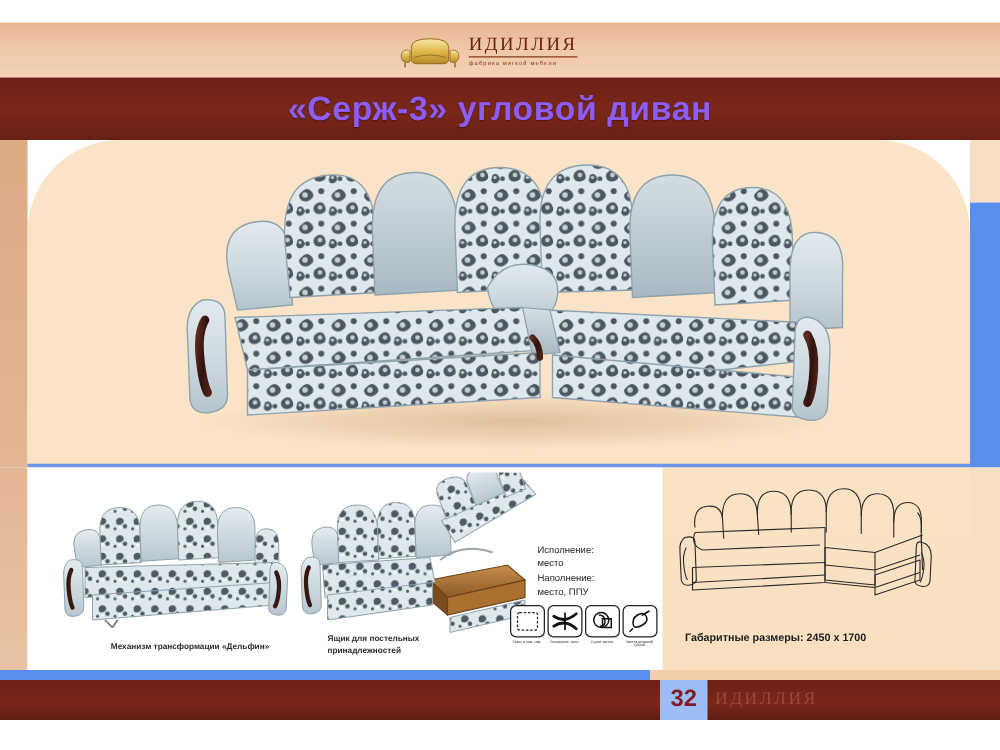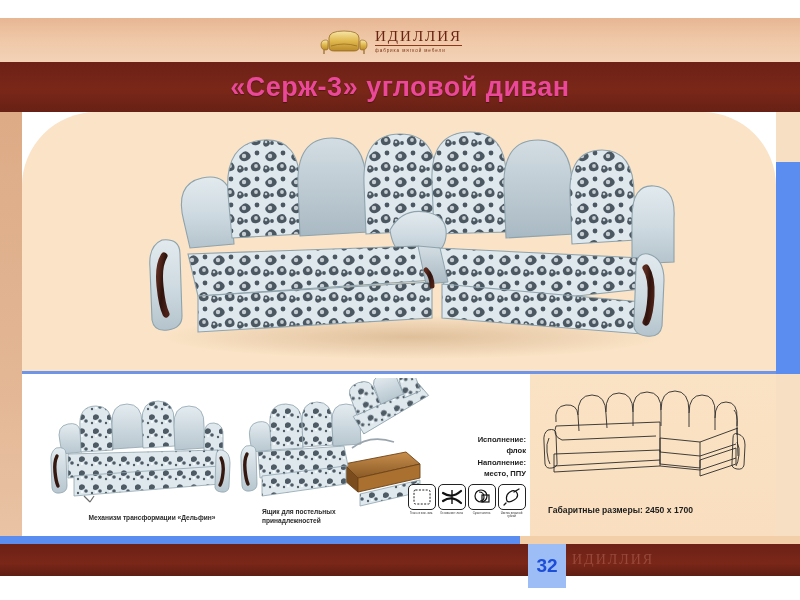--- a/index.html
+++ b/index.html
@@ -17,21 +17,21 @@
   .logo-name{font-family:"Liberation Serif",serif;font-size:15px;letter-spacing:2px;
     color:#6b2414;line-height:1.05;border-bottom:1px solid #8a3a1c;padding-bottom:1px;}
   .logo-sub{font-size:4.6px;letter-spacing:.9px;color:#7a3519;margin-top:2px;
     font-family:"Liberation Sans",sans-serif;}
 
   
   .title-band{position:absolute;left:0;top:62px;width:800px;height:50px;
     background:linear-gradient(180deg,#6d2117 0%,#7a2718 55%,#682015 100%);}
   .title-text{position:absolute;left:0;top:62px;width:800px;height:50px;
     display:flex;align-items:center;justify-content:center;
-    color:#ec4899;font-size:27px;font-weight:700;letter-spacing:.5px;
+    color:#8b5cf6;font-size:27px;font-weight:700;letter-spacing:.5px;
     font-family:"Liberation Sans",sans-serif;text-shadow:0 1px 1px rgba(0,0,0,.35);}
 
   
   .left-rail{position:absolute;left:0;top:112px;width:22px;height:262px;
     background:linear-gradient(180deg,#ddab86 0%,#e3b694 100%);}
   .right-rail{position:absolute;left:776px;top:162px;width:24px;height:212px;
     background:#5b8df0;}
   .right-rail-top{position:absolute;left:776px;top:112px;width:24px;height:50px;
     background:#f6dfc2;}
 
@@ -48,38 +48,38 @@
   .lower-rail-l{position:absolute;left:0;top:374px;width:22px;height:162px;
     background:linear-gradient(180deg,#e3b694 0%,#e9c3a4 100%);}
   .lower-rail-r{position:absolute;left:776px;top:374px;width:24px;height:162px;
     background:#f6dfc2;}
 
   
   .footer-blue{position:absolute;left:0;top:536px;width:800px;height:8px;background:#5b8df0;}
   .footer-blue-cap{position:absolute;left:520px;top:536px;width:280px;height:8px;background:#f2cfa9;}
   .footer-red{position:absolute;left:0;top:544px;width:800px;height:32px;
     background:linear-gradient(180deg,#6d2117 0%,#7a2718 60%,#5f1d13 100%);}
-  .page-badge{position:absolute;left:528px;top:544px;width:38px;height:44px;
+  .page-badge{position:absolute;left:528px;top:544px;width:38px;height:32px;
     background:#9dbdf6;display:flex;align-items:center;justify-content:center;
-    color:#1d4ed8;font-size:19px;font-weight:700;font-family:"Liberation Sans",sans-serif;}
+    color:#7f1d1d;font-size:19px;font-weight:700;font-family:"Liberation Sans",sans-serif;}
   .footer-brand{position:absolute;left:572px;top:544px;height:32px;display:flex;align-items:center;
     color:#98493a;font-size:14px;letter-spacing:2px;font-family:"Liberation Serif",serif;}
 
   
   .hero-sofa{position:absolute;left:110px;top:10px;width:560px;height:240px;}
 
   
   .cap{position:absolute;font-size:6.6px;font-weight:700;color:#2c2c2c;
     line-height:1.35;font-family:"Liberation Sans",sans-serif;}
   .cap1{left:72px;top:514px;width:160px;text-align:center;}
   .cap2{left:262px;top:508px;width:110px;text-align:left;}
 
   .spec{position:absolute;left:430px;top:434px;width:96px;
-    font-size:7.6px;font-weight:700;color:#1d1d1d;line-height:1.5;
-    font-family:"Liberation Sans",sans-serif;text-align:right;}
+    font-size:7.6px;font-weight:400;color:#1d1d1d;line-height:1.5;
+    font-family:"Liberation Sans",sans-serif;}
   .spec .lbl{display:block;}
   .spec .val{display:block;}
 
   .icons{position:absolute;left:408px;top:484px;width:120px;display:flex;gap:3px;}
   .icon-cell{width:27px;display:flex;flex-direction:column;align-items:center;}
   .icon-box{width:26px;height:24px;border:1px solid #222;border-radius:5px;
     display:flex;align-items:center;justify-content:center;background:#fff;}
   .icon-cap{font-size:2.9px;color:#333;text-align:center;margin-top:1.5px;line-height:1.2;
     font-family:"Liberation Sans",sans-serif;}
 
@@ -280,21 +280,21 @@
       <path d="M22 98 l84 -10 l0 18 l-84 12z" fill="url(#floral2)" stroke="#90a4ae" stroke-width=".8"></path>
       <path d="M120 116 l60 -14 l0 12 l-60 14z" fill="url(#floral2)" stroke="#90a4ae" stroke-width=".8"></path>
     </svg>
   </div>
 
   <div class="cap cap1">Механизм трансформации «Дельфин»</div>
   <div class="cap cap2">Ящик для постельных принадлежностей</div>
 
   <div class="spec">
     <span class="lbl">Исполнение:</span>
-    <span class="val">флок</span>
+    <span class="val">место</span>
     <span class="lbl">Наполнение:</span>
     <span class="val">место, ППУ</span>
   </div>
 
   <div class="icons">
 
     <div class="icon-cell">
       <div class="icon-box">
         <svg viewBox="0 0 22 20" width="22" height="20">
           <rect x="3" y="3" width="16" height="14" rx="1.5" fill="none" stroke="#222" stroke-width="1" stroke-dasharray="2 1.4"></rect>

